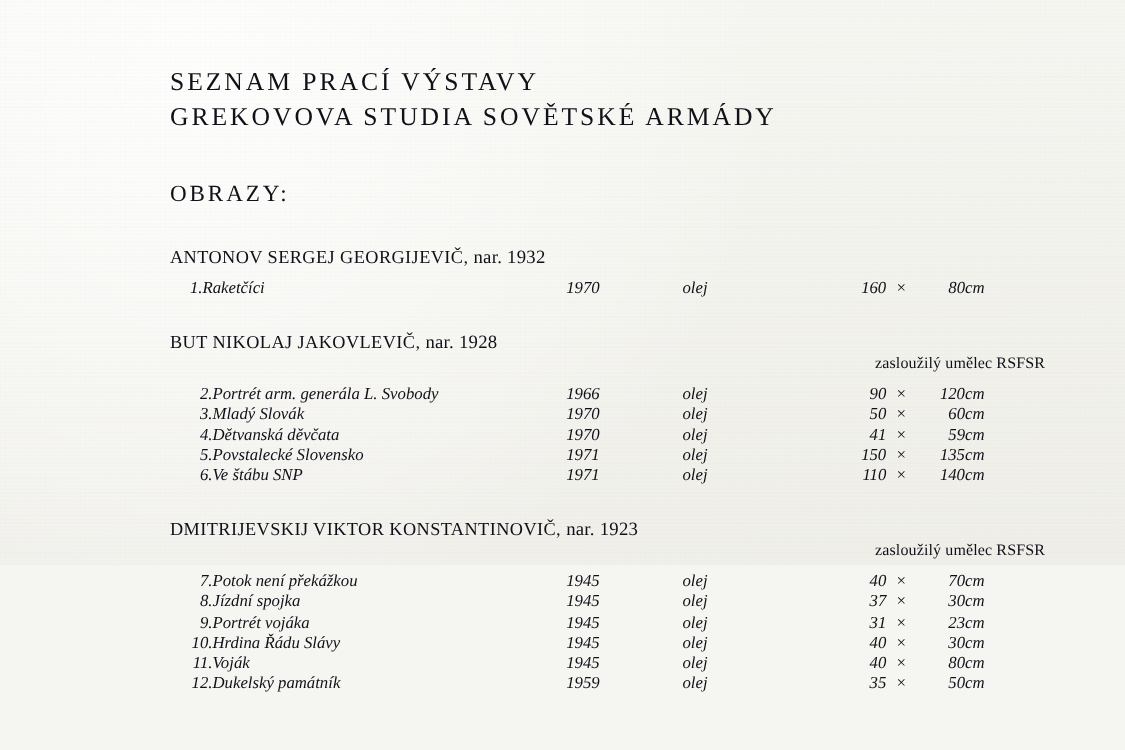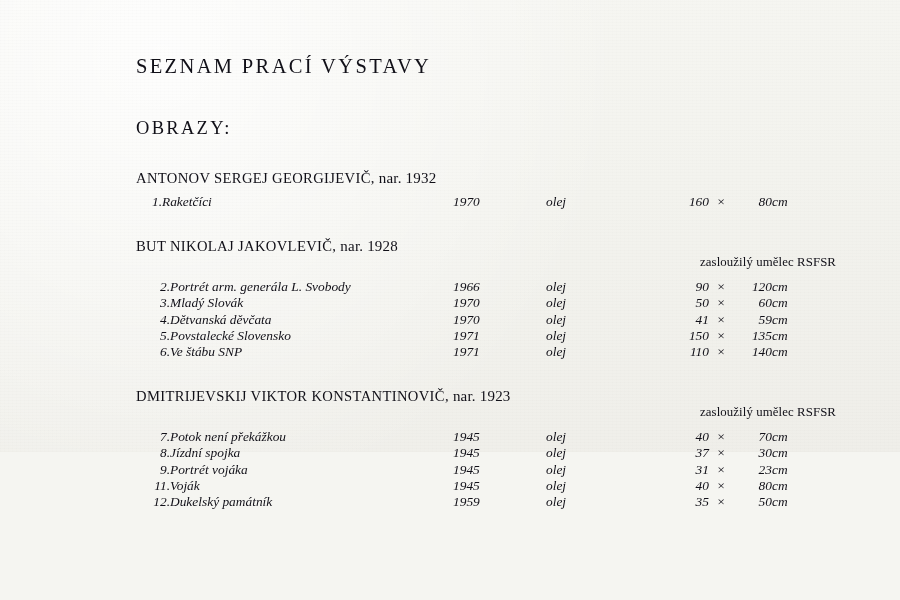--- a/index.html
+++ b/index.html
@@ -145,20 +145,21 @@
 </head>
 <body>
 
 <div class="page">
   <div class="grain"></div>
 
   <div class="content">
 
     <div>
       <div class="doc-title">SEZNAM PRACÍ VÝSTAVY</div>
+      <div class="doc-title">GREKOVOVA STUDIA SOVĚTSKÉ ARMÁDY</div>
     </div>
 
     <div class="section-label">OBRAZY:</div>
 
     <div id="artist-list">
         <div class="artist first">
           <div class="artist-name"><span>ANTONOV SERGEJ GEORGIJEVIČ,</span> <span class="artist-born">nar. 1932</span></div>
           <table class="works outdent">
             <tbody>
               <tr>
@@ -261,20 +262,30 @@
                 <td class="c-num">9.</td>
                 <td class="c-title">Portrét vojáka</td>
                 <td class="c-year">1945</td>
                 <td class="c-tech">olej</td>
                 <td class="c-w">31</td>
                 <td class="c-x">×</td>
                 <td class="c-h">23</td>
                 <td class="c-unit">cm</td>
               </tr>
               <tr>
+                <td class="c-num">10.</td>
+                <td class="c-title">Hrdina Řádu Slávy</td>
+                <td class="c-year">1945</td>
+                <td class="c-tech">olej</td>
+                <td class="c-w">40</td>
+                <td class="c-x">×</td>
+                <td class="c-h">30</td>
+                <td class="c-unit">cm</td>
+              </tr>
+              <tr>
                 <td class="c-num">11.</td>
                 <td class="c-title">Voják</td>
                 <td class="c-year">1945</td>
                 <td class="c-tech">olej</td>
                 <td class="c-w">40</td>
                 <td class="c-x">×</td>
                 <td class="c-h">80</td>
                 <td class="c-unit">cm</td>
               </tr>
               <tr>

